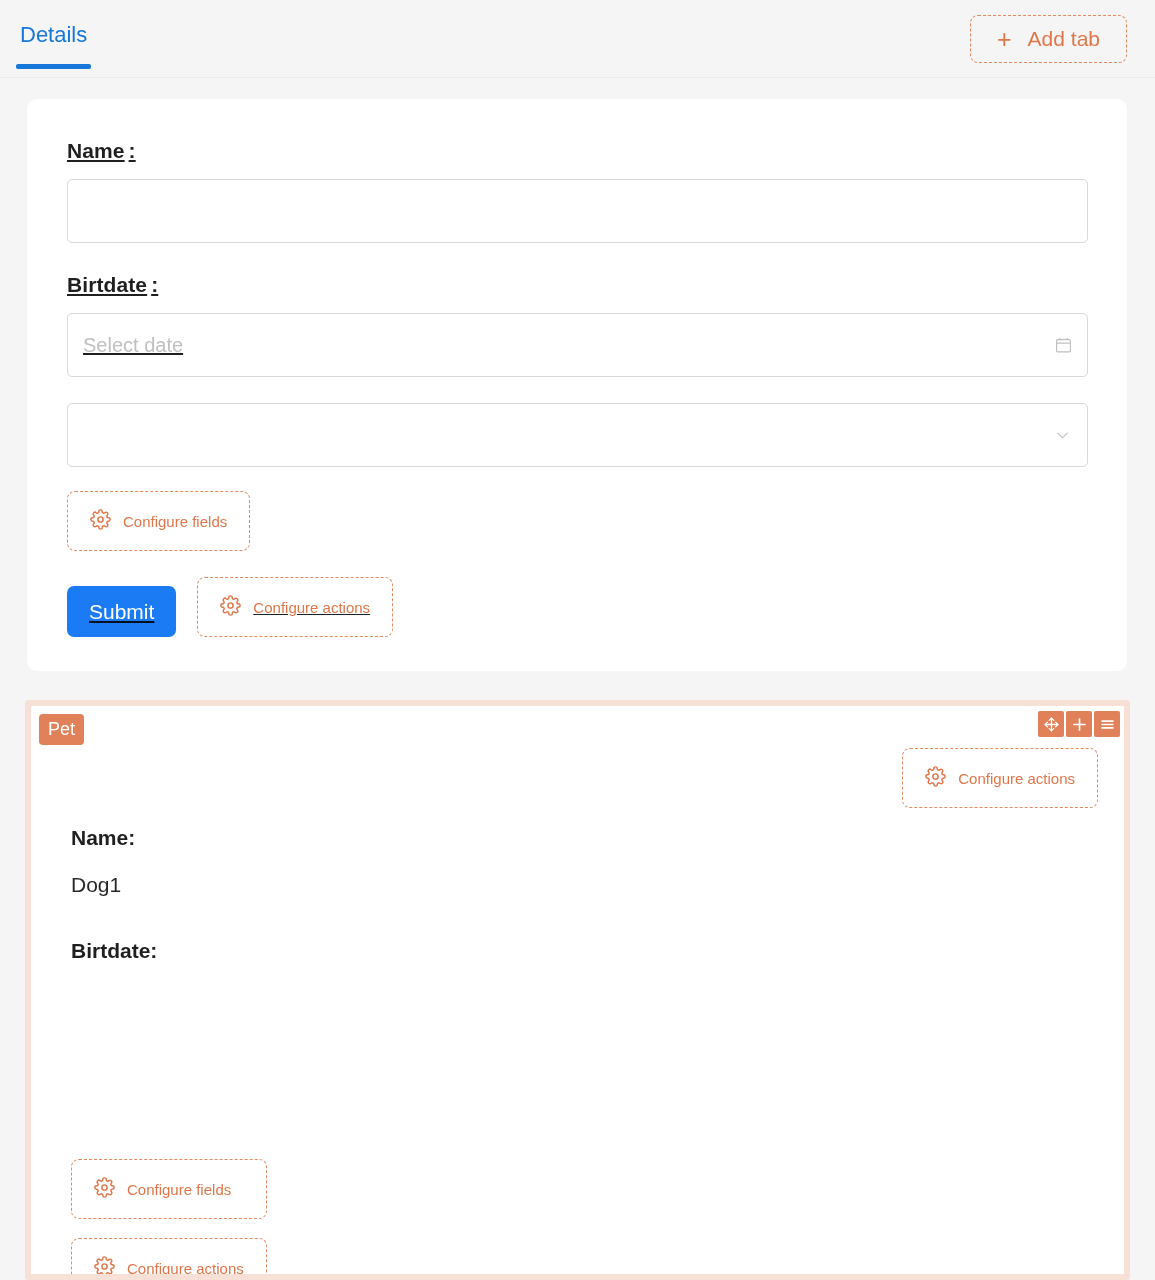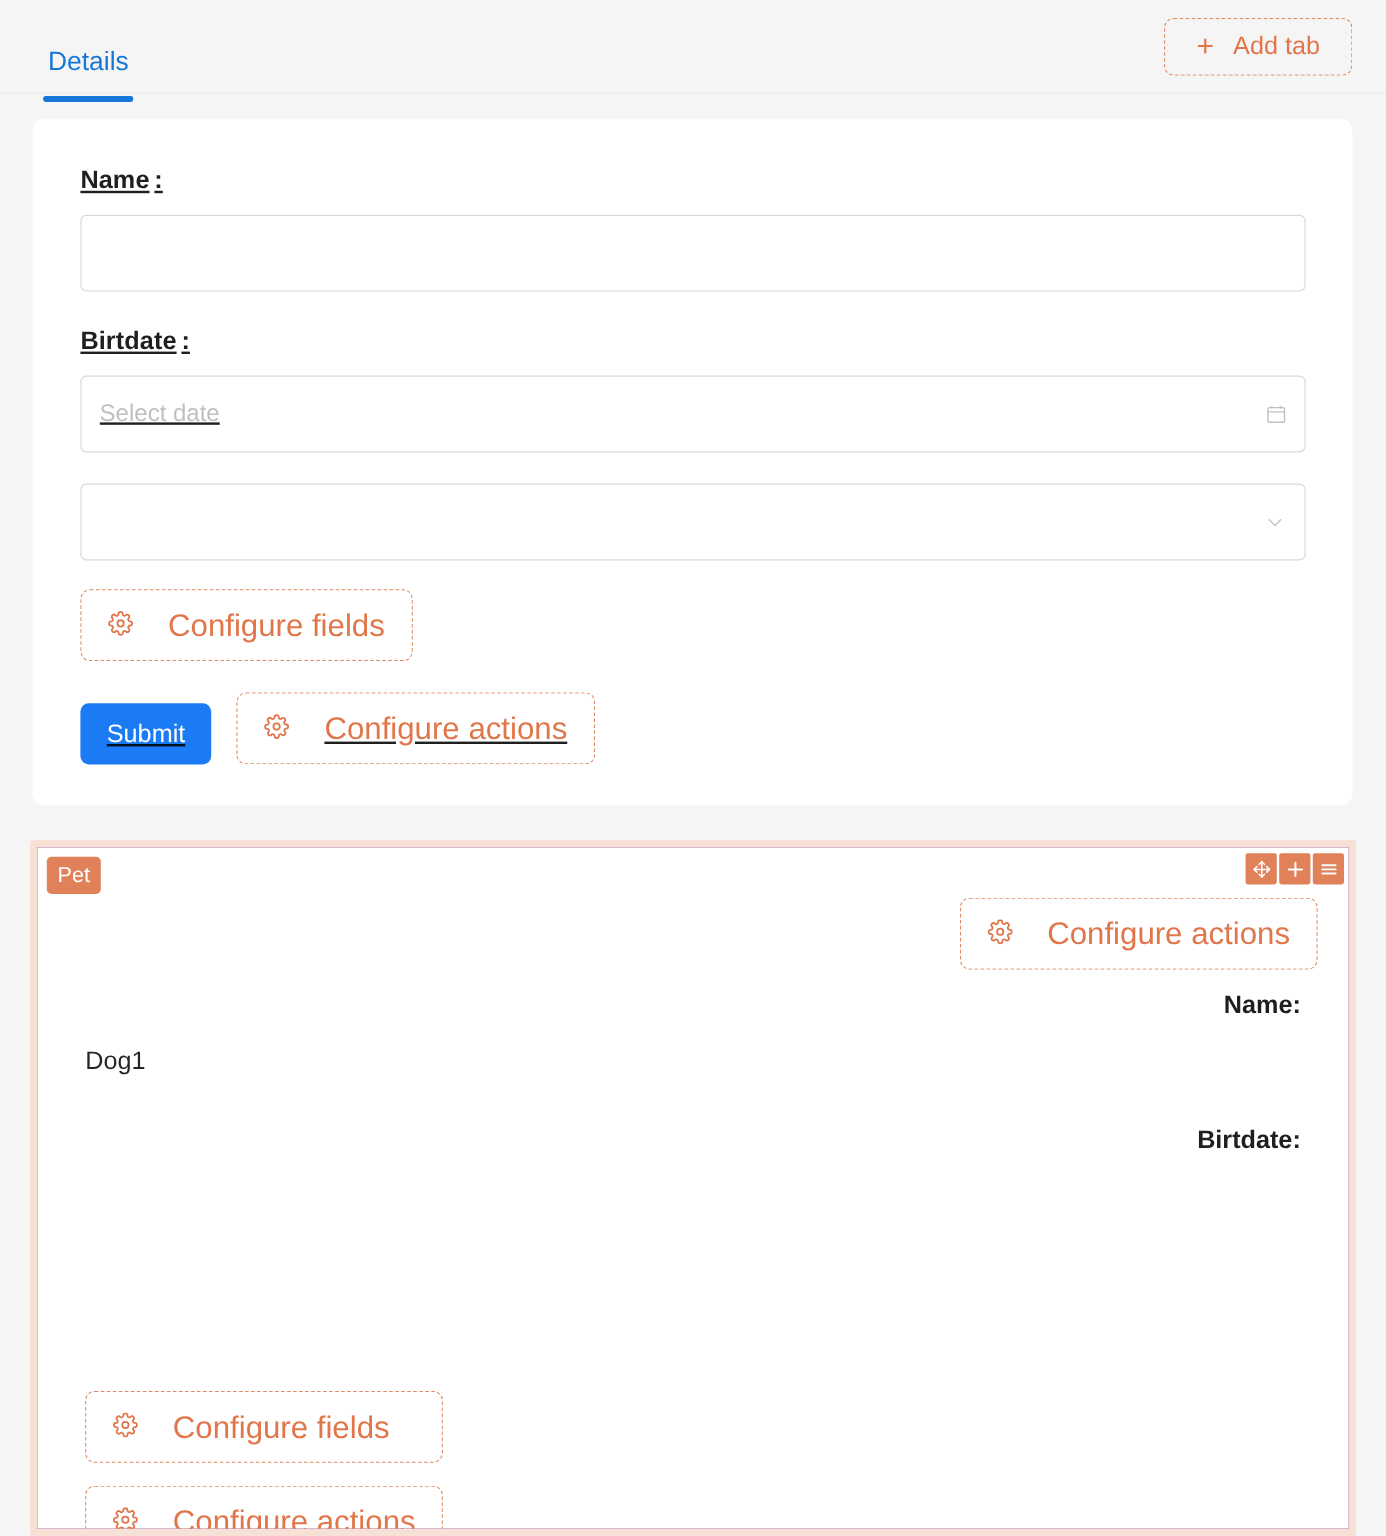--- a/index.html
+++ b/index.html
@@ -22,22 +22,22 @@
     height: 1280px;
     position: relative;
     overflow: hidden;
   }
 
   
   .tabbar {
     height: 80px;
     position: relative;
     display: flex;
-    align-items: flex-end;
-    padding: 0 36px;
+    align-items: flex-start;
+    padding: 0 16px;
   }
   .tabbar::after {
     content: "";
     position: absolute;
     left: 0; right: 0;
     bottom: 2px;
     height: 1px;
     background: #ececec;
   }
   .tab {
@@ -130,28 +130,28 @@
     align-items: center;
   }
 
   .gap-32 { height: 30px; }
   .gap-28 { height: 26px; }
 
   
   .dashed-btn {
     display: inline-flex;
     align-items: center;
-    gap: 29px;
+    gap: 12px;
     height: 60px;
     padding: 0 22px;
     border: 1px dashed #e08a63;
     border-radius: 8px;
     background: transparent;
     color: #e0764a;
-    font-size: 26px;
+    font-size: 15px;
     font-family: "Liberation Sans", sans-serif;
     cursor: pointer;
     white-space: nowrap;
   }
 
   .submit-btn {
     height: 51px;
     padding: 0 22px;
     background: #1a7bf5;
     color: #ffffff;
@@ -234,21 +234,20 @@
     line-height: 1.2;
   }
 
   .spacer-value { height: 34px; }
 
   .pet-body-label {
     font-size: 21px;
     font-weight: bold;
     color: #1f1f1f;
     margin-bottom: 22px;
-    text-align: right;
   }
 
   .pet-bottom-btns {
     position: absolute;
     left: 40px;
     bottom: -24px;
     display: flex;
     flex-direction: column;
     gap: 19px;
   }

